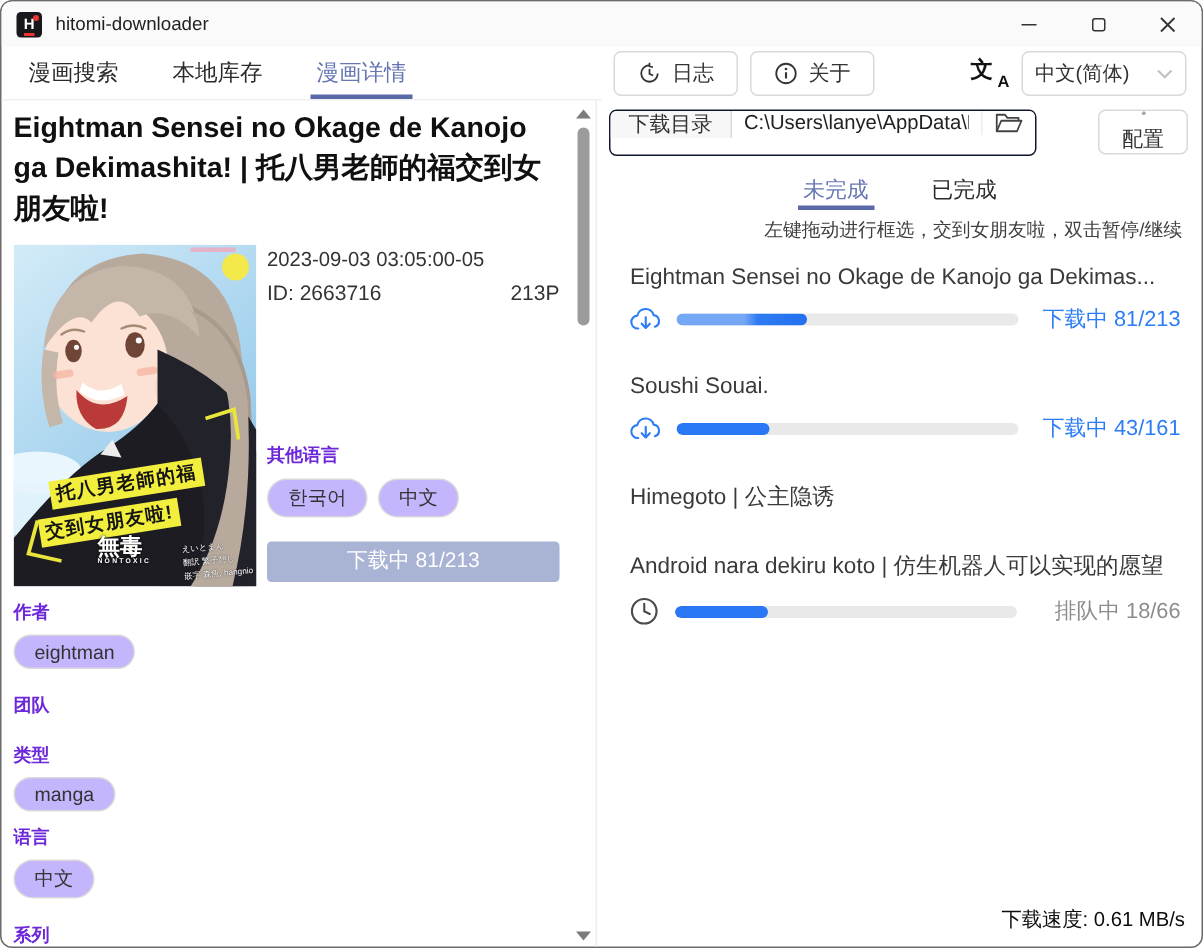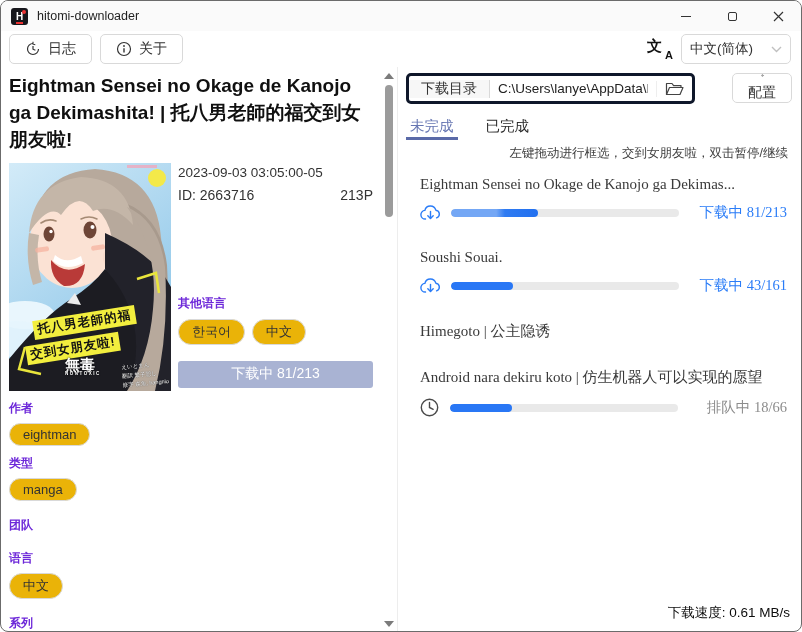--- a/index.html
+++ b/index.html
@@ -49,48 +49,48 @@
                  text-shadow:0 0 2px #000; line-height:1; }
   .cover .logosub { font-size:4.5px; letter-spacing:1.5px; font-weight:bold; }
   .cover .credits { position:absolute; right:3px; bottom:4px; color:#fff; font-size:5.5px; text-align:left;
                     transform:rotate(-5deg); text-shadow:0 0 1px #000; line-height:1.6; }
   .dcol { flex:1; padding-top:2px; }
   .ddate { font-size:13.5px; color:#333; }
   .idrow { display:flex; justify-content:space-between; margin-top:7px; font-size:14px; color:#333; }
   .seclabel { font-weight:bold; font-size:12px; color:#6d28d9; }
   .olang { margin-top:92px; }
   .pills { display:flex; gap:7px; margin-top:7px; flex-wrap:wrap; }
-  .pill { border:1px solid #d9d9d9; border-radius:14px; padding:3px 13px; font-size:13px; color:#333; background:#eab308; }
+  .pill { border:1px solid #d9d9d9; border-radius:14px; padding:3px 13px; font-size:13px; color:#333; background:#c4b5fd; }
   .dlbtn { margin-top:16px; width:100%; height:27px; background:#a9b3d3; color:#fff; border:none;
            border-radius:3px; font-size:14px; display:flex; align-items:center; justify-content:center; }
   .meta { margin-top:8px; }
   .msec { margin-top:9px; }
   .msec .pills { margin-top:6px; }
   .msec.empty { margin-top:16px; margin-bottom:16px; }
   
   .scroll { position:absolute; top:2px; bottom:2px; right:2px; width:13px; display:flex; flex-direction:column; align-items:center; }
   .sarrow { width:0; height:0; border-left:5px solid transparent; border-right:5px solid transparent; margin:4px 0; }
   .sarrow.up { border-bottom:6px solid #7b7b7b; }
   .sarrow.down { border-top:6px solid #7b7b7b; margin-top:auto; }
   .sthumb { width:8px; height:132px; background:#9b9b9b; border-radius:4px; margin-top:2px; }
   
   .right { flex:1; position:relative; padding:6px 10px 0 8px; }
   .toolbar { display:flex; height:31px; }
-  .dirgroup { display:flex; align-items:center; border:3px solid #0f172a; border-radius:5px; overflow:hidden; height:31px; }
+  .dirgroup { display:flex; align-items:flex-start; border:1px solid #0f172a; border-radius:5px; overflow:hidden; height:31px; }
   .dirlabel { background:#f7f7f7; border-right:1px solid #d9d9d9; display:flex; align-items:center;
               padding:0 12px; font-size:14px; color:#333; }
   .dirinput { border:none; outline:none; width:166px; padding:0 8px; font-size:13.5px; color:#222; font-family:"Liberation Sans",sans-serif; }
   .folderbtn { width:36px; display:flex; align-items:center; justify-content:center; background:#fff; border-left:1px solid #eee; }
   .cfgbtn { margin-left:auto;flex-direction:column; }
-  .qtabs { display:flex; gap:28px; margin-top:9px; height:27px; padding-left:2px; }
+  .qtabs { display:flex; gap:38px; margin-top:9px; height:27px; padding-left:2px;justify-content:center; }
   .qtab { font-size:14.5px; color:#2b2b2b; position:relative; display:flex; align-items:center; padding:0 2px; }
   .qtab.active { color:#6676b2; }
   .qtab.active::after { content:""; position:absolute; left:-2px; right:-2px; bottom:0; height:3px; background:#5a6aa8; }
   .hint { text-align:right; font-size:12.5px; color:#404040; margin-top:5px; padding-right:4px; }
-  .qlist { margin-top:14px;font-family:Liberation Serif, serif; }
+  .qlist { margin-top:14px; }
   .qitem { margin-bottom:27px; }
   .qtitle { font-size:15px; color:#3a3a3a; margin-left:14px; margin-bottom:10px;
             white-space:nowrap; overflow:hidden; width:372px; }
   .qrow { display:flex; align-items:center; margin-left:13px; gap:10px; }
   .track { width:228px; height:8px; background:#e9e9e9; border-radius:4px; overflow:hidden; }
   .fill { height:100%; border-radius:4px; background:#2977f5; }
   .fill.dual { background:linear-gradient(90deg,#74a7f5 0%,#74a7f5 52%,#2f7bf2 62%,#2270ef 100%); }
   .qstatus { flex:1; text-align:right; font-size:14.5px; padding-right:5px; }
   .qstatus.downloading { color:#2a7cf7; }
   .qstatus.queued { color:#8c8c8c; }
@@ -112,20 +112,25 @@
       </div>
     <div class="winbtn">
       <svg class="icon" width="11" height="11" viewBox="0 0 11 11">
           <path d="M1 1 L10 10 M10 1 L1 10" stroke="#333" stroke-width="1.2"></path>
         </svg>
     </div>
   </div>
 </div>
 
 <div class="navrow">
+  <div class="navtabs">
+    <div class="navtab">漫画搜索</div>
+    <div class="navtab">本地库存</div>
+    <div class="navtab active">漫画详情</div>
+  </div>
   <div class="navright">
     <button class="btn">
       <svg class="icon" width="16" height="16" viewBox="0 0 16 16" fill="none" stroke="#333" stroke-width="1.2">
         <path d="M13.5 8 A5.5 5.5 0 1 1 8 2.5"></path>
           <path d="M8 0.8 L8 3.2 L10.3 3.8" stroke-width="1.1"></path>
           <path d="M8 5 L8 8.2 L10.4 9.3"></path>
       </svg>
       <span>日志</span>
     </button>
     <button class="btn">
@@ -236,28 +241,28 @@
       </div>
     </div>
 
     <div class="meta">
       <div class="msec">
         <div class="seclabel">作者</div>
         <div class="pills">
             <span class="pill">eightman</span>
           </div>
       </div>
+      <div class="msec empty">
+        <div class="seclabel">团队</div>
+      </div>
       <div class="msec">
         <div class="seclabel">类型</div>
         <div class="pills">
             <span class="pill">manga</span>
           </div>
-      </div>
-      <div class="msec empty">
-        <div class="seclabel">团队</div>
       </div>
       <div class="msec">
         <div class="seclabel">语言</div>
         <div class="pills">
             <span class="pill">中文</span>
           </div>
       </div>
       <div class="msec empty">
         <div class="seclabel">系列</div>
       </div>

